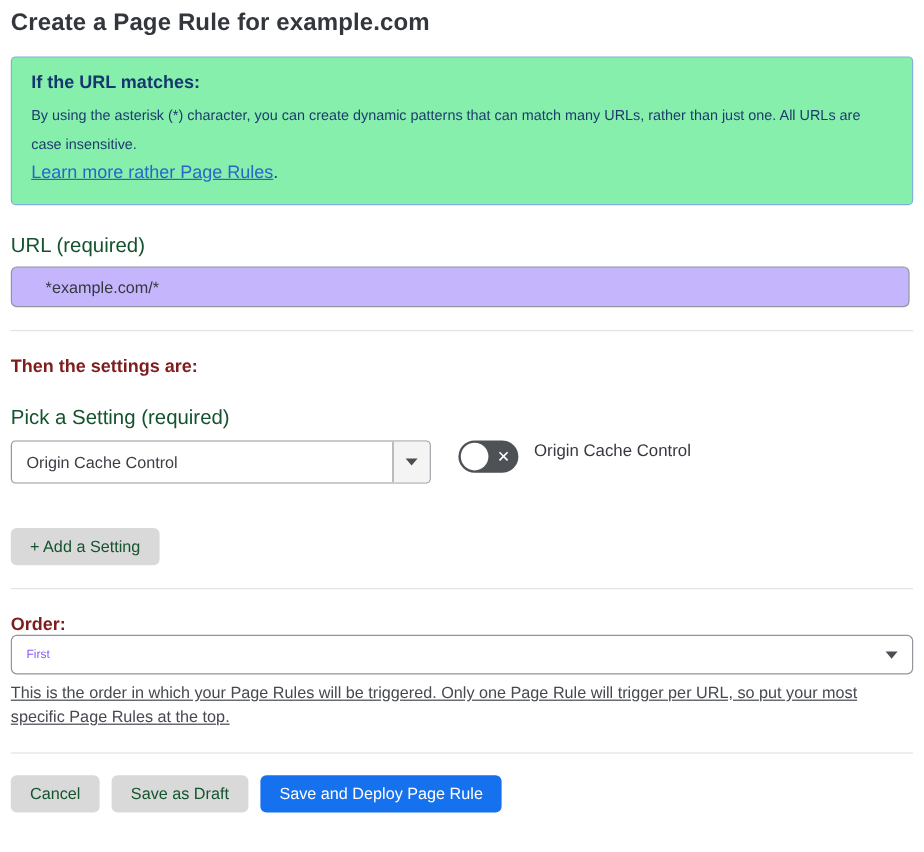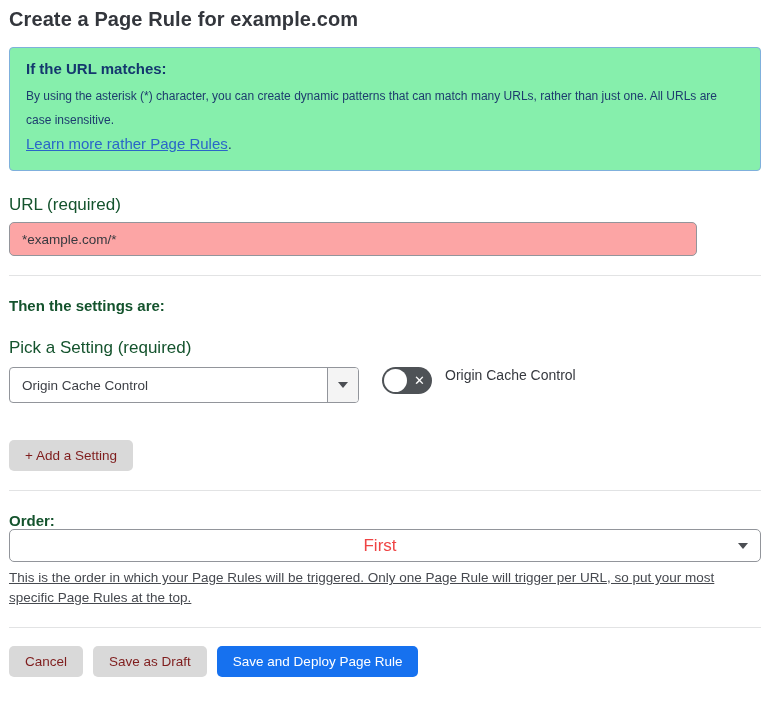--- a/index.html
+++ b/index.html
@@ -53,48 +53,48 @@
     text-decoration: underline;
     cursor: pointer;
   }
 
   .field-label {
     font-size: 17px;
     color: #14532d;
     margin: 24px 0 7px 0;
   }
   .text-input {
-    width: 688px;
+    width: 749px;
     height: 34px;
     border: 1px solid #92959b;
     border-radius: 5px;
-    padding: 0 12px;
+    padding: 0 28px;
     font-size: 13.5px;
     color: #36393f;
     font-family: "Liberation Sans", sans-serif;
     outline: none;
-    background: #fca5a5;
+    background: #c4b5fd;
   }
   .helper-text {
     font-size: 13.5px;
     color: #46494f;
     margin: 7px 0 0 0;
   }
 
   .divider {
     border: none;
     border-top: 1px solid #e2e3e4;
     margin: 19px 0 0 0;
     width: 752px;
   }
 
   .section-heading {
     font-size: 15px;
     font-weight: 700;
-    color: #14532d;
+    color: #7f1d1d;
     margin: 21px 0 0 0;
   }
 
   .setting-row {
     display: flex;
     align-items: flex-start;
     margin-top: 9px;
   }
   .combo {
     width: 350px;
@@ -168,21 +168,21 @@
     height: 31px;
     border: none;
     border-radius: 5px;
     font-size: 13.5px;
     font-family: "Liberation Sans", sans-serif;
     cursor: pointer;
     padding: 0 16px;
   }
   .btn-gray {
     background: #d9d9d9;
-    color: #7f1d1d;
+    color: #14532d;
   }
   .btn-blue {
     background: #1671ef;
     color: #ffffff;
   }
   .add-setting-btn { margin-top: 37px; }
 
   .select-box {
     width: 752px;
     height: 33px;
@@ -190,23 +190,22 @@
     border-radius: 5px;
     display: flex;
     align-items: center;
     background: #fff;
     cursor: pointer;
     margin-top: 0;
   }
   .select-value {
     flex: 1;
     padding-left: 12px;
-    font-size: 17px;
-    color: #ef4444;
-    text-align: center;
+    font-size: 10px;
+    color: #8b5cf6;
   }
   .select-caret { margin-right: 12px; }
 
   .order-help {
     font-size: 13.5px;
     color: #46494f;
     line-height: 20px;
     margin: 6px 0 0 0;
     max-width: 748px;
     text-decoration: underline;

